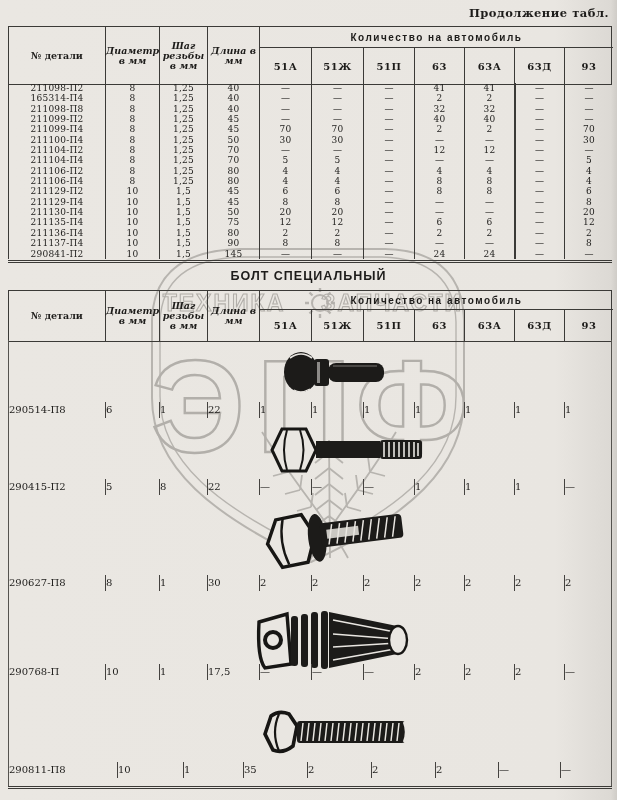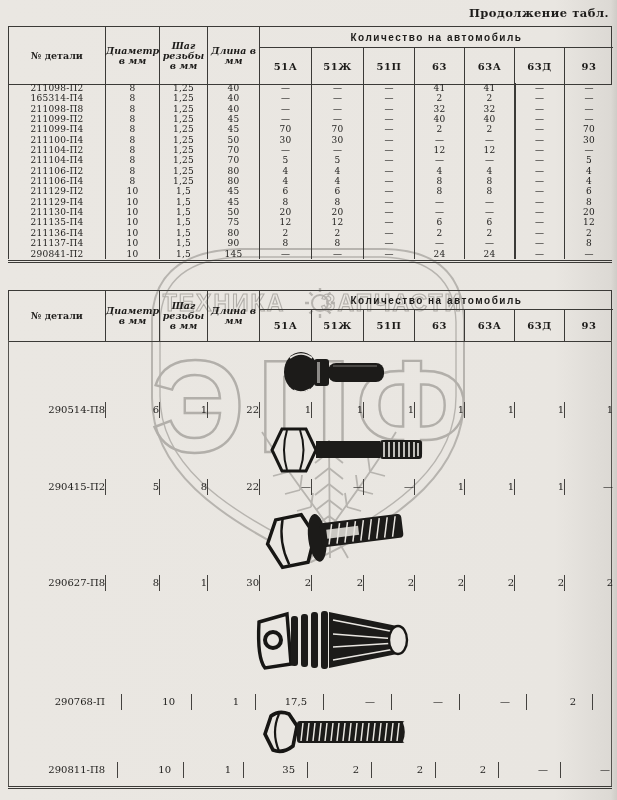--- a/index.html
+++ b/index.html
@@ -45,24 +45,24 @@
   #t2-bottom{top:786px;}
 
   .sec-title{top:269px;left:0;width:617px;text-align:center;
     font:700 12.5px "Liberation Sans",sans-serif;letter-spacing:1px;z-index:2;}
 
   
   #t2b{top:340px;left:8px;width:604px;height:446px;border-left:1px solid #55534f;
     border-right:1px solid #55534f;box-sizing:border-box;z-index:2;}
   #t2b .trow{position:absolute;left:0;display:grid;grid-template-columns:var(--cols);
     width:602px;height:16px;}
-  #t2b .tcell{font:400 10px "DejaVu Serif",serif;text-align:right;line-height:16px;
+  #t2b .tcell{font:400 10px "DejaVu Serif",serif;text-align:left;line-height:16px;
     box-sizing:border-box;}
   #t2b .tcell:not(:first-child){border-left:1.2px solid #44423f;}
-  #r2-0{top:62px;}#r2-1{top:139px;}#r2-2{top:235px;}#r2-3{top:354px;gap:16px;}#r2-4{top:422px;gap:12px;}
+  #r2-0{top:62px;}#r2-1{top:139px;}#r2-2{top:235px;}#r2-3{top:324px;}#r2-4{top:422px;gap:12px;}
 
   .bolt{position:absolute;}
   #bolt1{left:268px;top:6px;}
   #bolt2{left:258px;top:84px;}
   #bolt3{left:252px;top:158px;}
   #bolt4{left:242px;top:260px;}
   #bolt5{left:248px;top:366px;}
 
   
   #wm{left:0;top:0;z-index:1;pointer-events:none;}
@@ -335,20 +335,21 @@
         <div class="tcell">—</div>
         <div class="tcell">—</div>
         <div class="tcell">24</div>
         <div class="tcell">24</div>
         <div class="tcell">—</div>
         <div class="tcell">—</div>
       </div>
     </div>
   <div class="dbl" id="t1-bottom"></div>
 
+  <div class="sec-title">БОЛТ СПЕЦИАЛЬНЫЙ</div>
 
   <div class="thead" id="t2h">
     <div class="hc span2">№ детали</div>
     <div class="hc span2 bl">Диаметр в мм</div>
     <div class="hc span2 bl">Шаг резьбы в мм</div>
     <div class="hc span2 bl">Длина в мм</div>
     <div class="hc qtitle bl">Количество на автомобиль</div>
     <div class="hc sub bl">51А</div>
     <div class="hc sub bl">51Ж</div>
     <div class="hc sub bl">51П</div>

